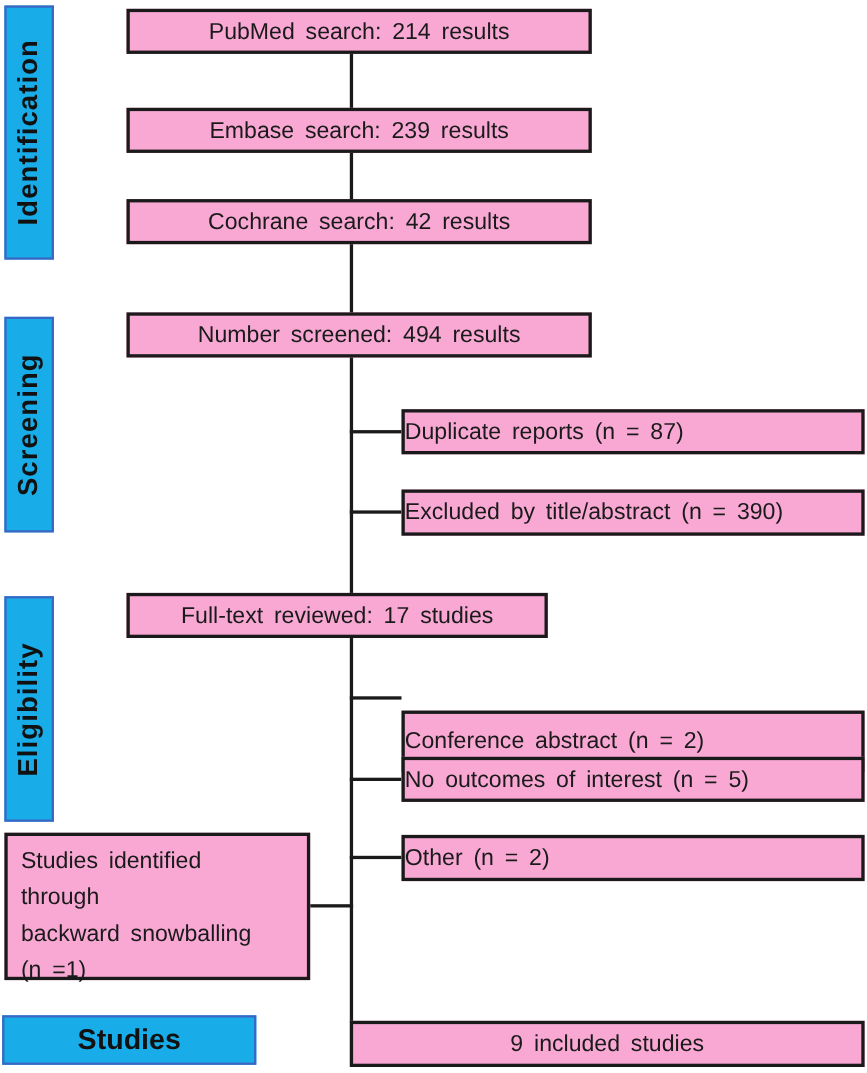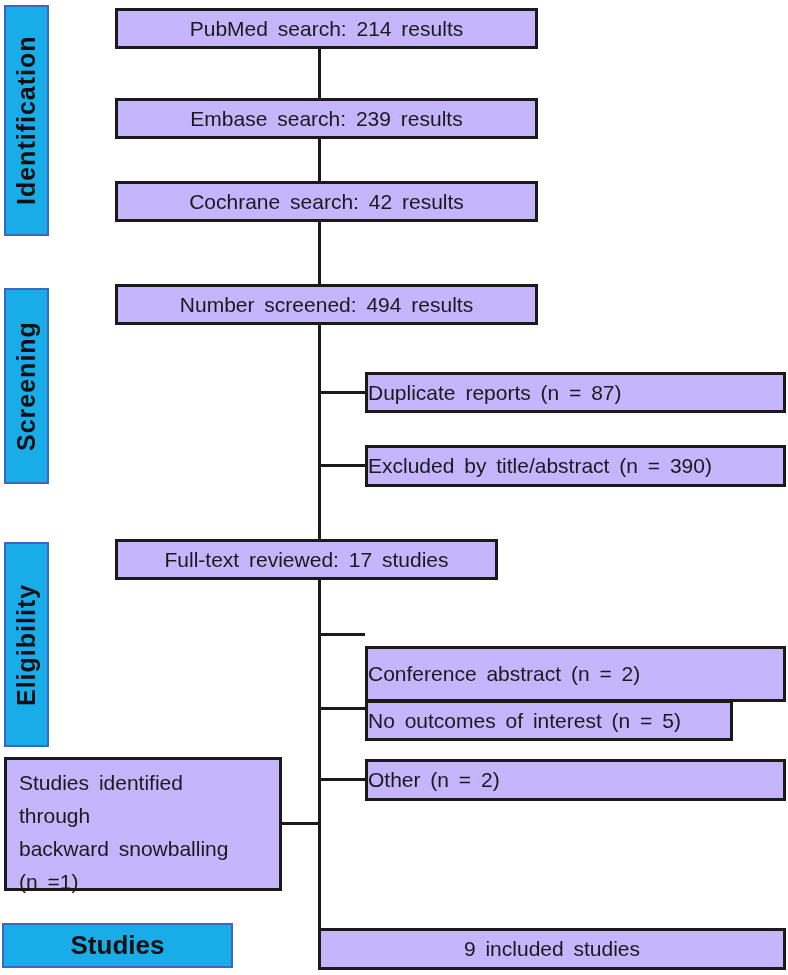--- a/index.html
+++ b/index.html
@@ -18,21 +18,21 @@
   }
   
   .line {
     position: absolute;
     background: #1a1a1a;
     z-index: 1;
   }
   
   .fbox {
     position: absolute;
-    background: #c4b5fd;
+    background: #f9a8d4;
     border: 3px solid #1a1a1a;
     box-sizing: border-box;
     display: flex;
     align-items: center;
     font-size: 21px;
     word-spacing: 4px;
     z-index: 2;
     white-space: nowrap;
   }
   .fbox.center { justify-content: center; }
@@ -74,21 +74,21 @@
 
   #box-pubmed    { left: 115px; top: 8px;   width: 423px; height: 41px; }
   #box-embase    { left: 115px; top: 98px;  width: 423px; height: 41px; }
   #box-cochrane  { left: 115px; top: 181px; width: 423px; height: 41px; }
   #box-screened  { left: 115px; top: 284px; width: 423px; height: 41px; }
   #box-fulltext  { left: 115px; top: 539px; width: 383px; height: 41px; }
 
   #box-duplicates     { left: 365px; top: 372px; width: 421px; height: 41px; }
   #box-title-abstract { left: 365px; top: 445px; width: 421px; height: 42px; }
   #box-conference     { left: 365px; top: 626px; width: 421px; height: 56px; margin-top: 20px; }
-  #box-no-outcomes    { left: 365px; top: 688px; width: 368px; height: 41px; margin-top: 12px; }
+  #box-no-outcomes    { left: 365px; top: 688px; width: 421px; height: 41px; }
   #box-other          { left: 365px; top: 759px; width: 421px; height: 42px; }
 
   #box-snowballing { left: 4px;   top: 757px; width: 278px; height: 134px; }
   #box-included    { left: 318px; top: 928px; width: 468px; height: 42px; }
 
   #line-spine            { left: 318px; top: 48px;  width: 3px;  height: 881px; }
   #line-branch-dup       { left: 318px; top: 391px; width: 47px; height: 3px; }
   #line-branch-excl      { left: 318px; top: 464px; width: 47px; height: 3px; }
   #line-branch-conf      { left: 318px; top: 633px; width: 47px; height: 3px; }
   #line-branch-nooutcome { left: 318px; top: 707px; width: 47px; height: 3px; }

